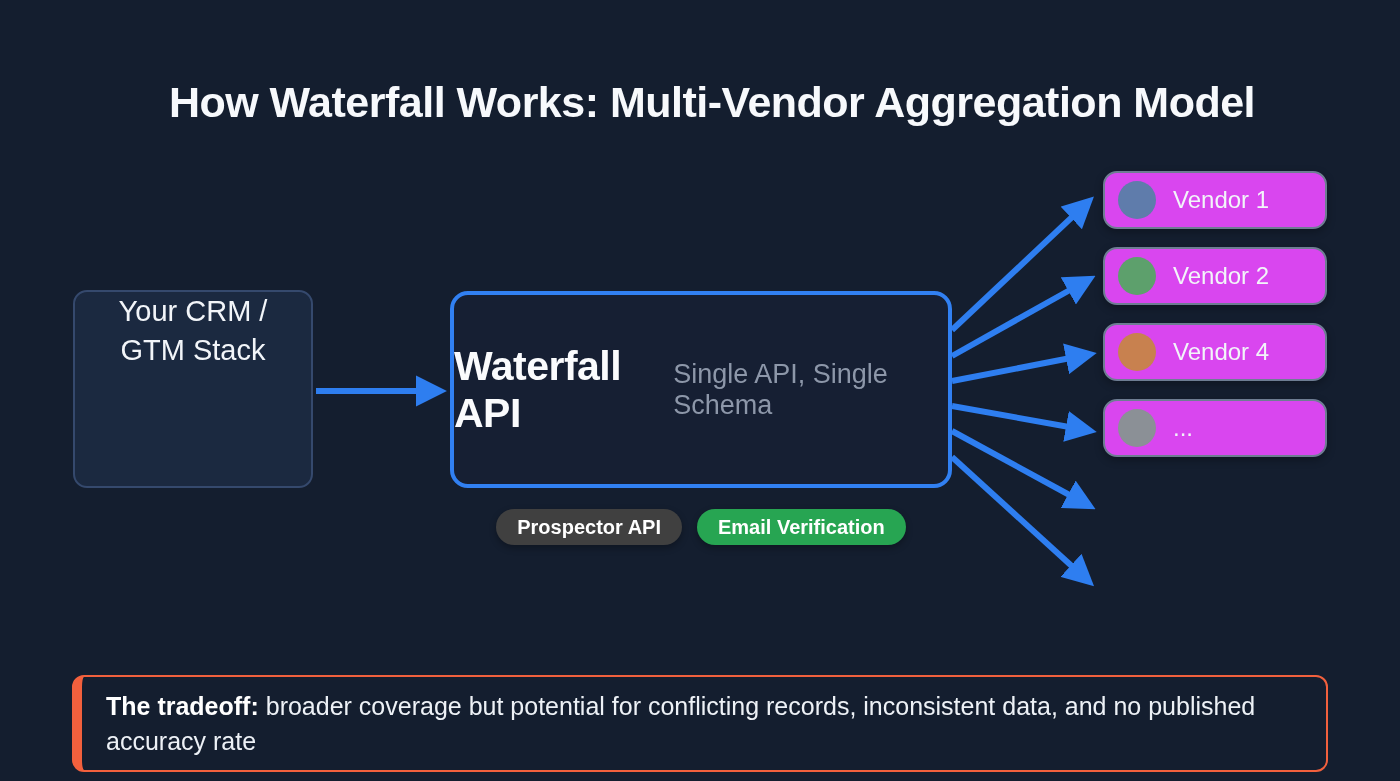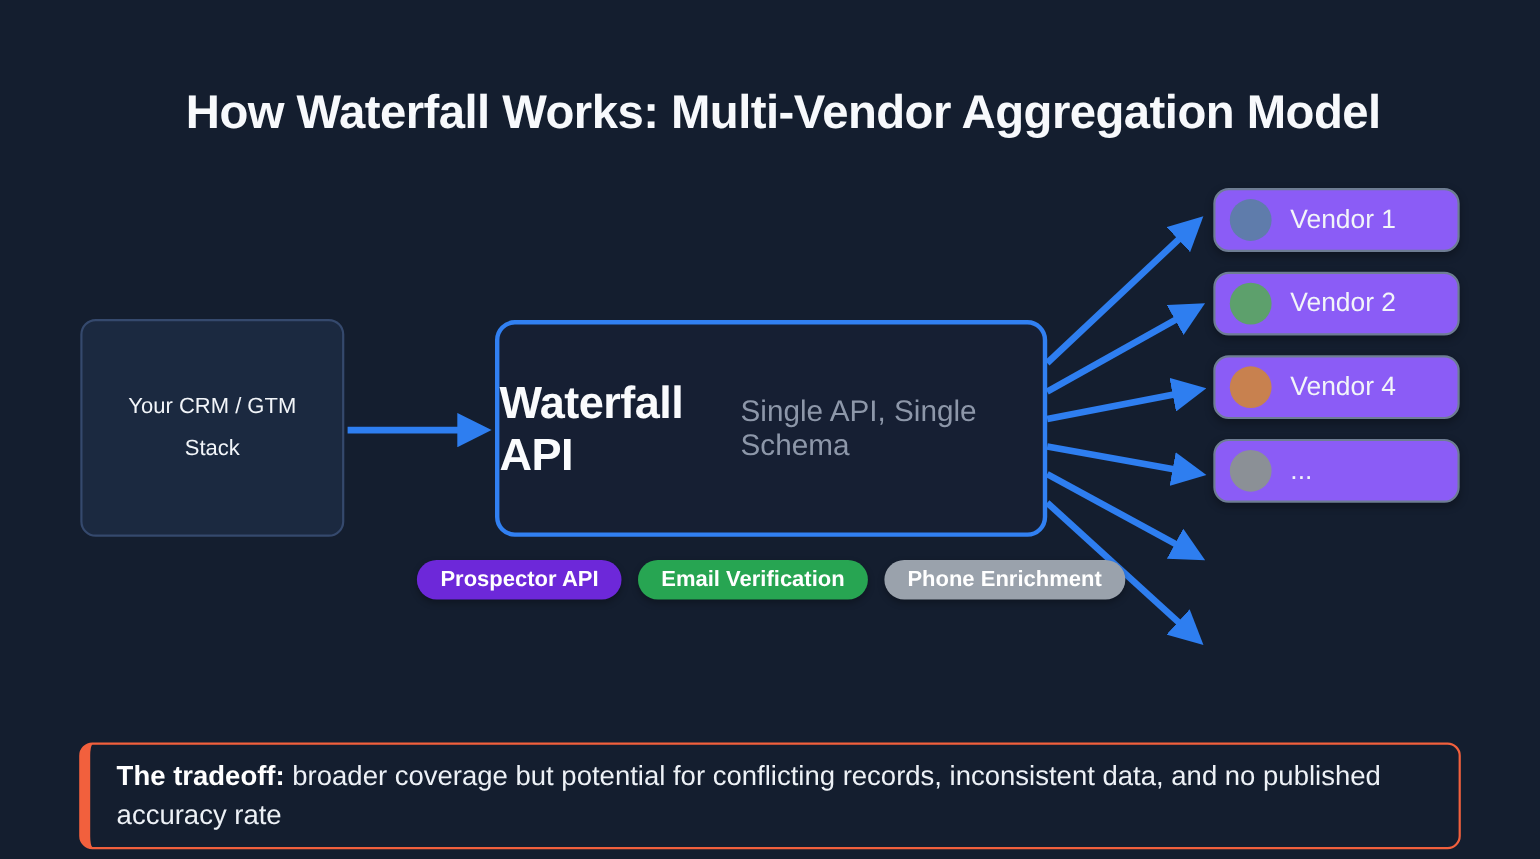--- a/index.html
+++ b/index.html
@@ -18,22 +18,22 @@
     position:absolute;top:66px;left:0;width:100%;
     text-align:center;font-size:43px;font-weight:700;
     color:#f7f9fc;letter-spacing:-0.5px;margin:12px;
   }
   .arrows{position:absolute;left:0;top:0;pointer-events:none;}
   .arrows line{stroke:var(--arrow);stroke-width:6;}
   .arrows .ah{fill:var(--arrow);}
   .crm-box{
     position:absolute;left:73px;top:290px;width:240px;height:198px;
     box-sizing:border-box;background:#1b2940;border:2px solid #35496d;
-    border-radius:14px;display:flex;align-items:center;justify-content:center;
-    text-align:center;color:#f2f5f9;font-size:20px;line-height:39px;
+    border-radius:14px;display:flex;align-items:flex-start;justify-content:center;
+    text-align:center;color:#f2f5f9;font-size:29px;line-height:39px;
     font-weight:500;padding:0 24px;
   }
   .wf-box{
     position:absolute;left:450px;top:291px;width:502px;height:197px;
     box-sizing:border-box;background:#161f33;border:4px solid var(--wf-border);
     border-radius:18px;display:flex;flex-direction:row;align-items:center;
     justify-content:center;gap:11px;
   }
   .wf-title{font-size:41px;font-weight:700;color:#fafbfd;letter-spacing:-0.5px;}
   .wf-sub{font-size:27px;color:#8d97a9;}
@@ -44,21 +44,21 @@
   .pill{
     height:36px;line-height:36px;padding:0 21px;border-radius:18px;
     color:#ffffff;font-size:20px;font-weight:700;white-space:nowrap;
     box-shadow:0 3px 7px rgba(0,0,0,.3);
   }
   .vendors{
     position:absolute;left:1103px;top:171px;
     display:flex;flex-direction:column;gap:18px;
   }
   .vendor{
-    width:224px;height:58px;box-sizing:border-box;background:#8b5cf6;
+    width:224px;height:58px;box-sizing:border-box;background:#d946ef;
     border:2px solid #6e7d93;border-radius:14px;display:flex;
     align-items:center;padding-left:13px;box-shadow:0 3px 8px rgba(0,0,0,.3);
   }
   .dot{width:38px;height:38px;border-radius:50%;flex:none;}
   .vlabel{margin-left:17px;color:#f2f5f9;font-size:24px;}
   .tradeoff{
     position:absolute;left:72px;top:642px;width:1256px;height:97px;
     box-sizing:border-box;border:2px solid var(--to-border);
     border-left:10px solid var(--to-border);border-radius:12px;
     display:flex;align-items:center;padding:0 24px;
@@ -91,23 +91,22 @@
   <div>Your CRM / GTM Stack</div>
 </div>
 
 <div class="wf-box">
   <div class="wf-title">Waterfall API</div>
   <div class="wf-sub">Single API, Single Schema</div>
 </div>
 
 <div class="pills">
 
-<span class="pill" style="background: #6d28d9;">Prospector API</span>
+<span class="pill" style="background: #404040;">Prospector API</span>
     <span class="pill" style="background: rgb(39, 165, 82);">Email Verification</span>
-    <span class="pill" style="background: rgb(154, 162, 172);">Phone Enrichment</span>
   </div>
 
 <div class="vendors">
 
 <div class="vendor">
       <span class="dot" style="background: rgb(95, 124, 171);"></span>
       <span class="vlabel">Vendor 1</span>
     </div>
     <div class="vendor">
       <span class="dot" style="background: rgb(93, 160, 108);"></span>

